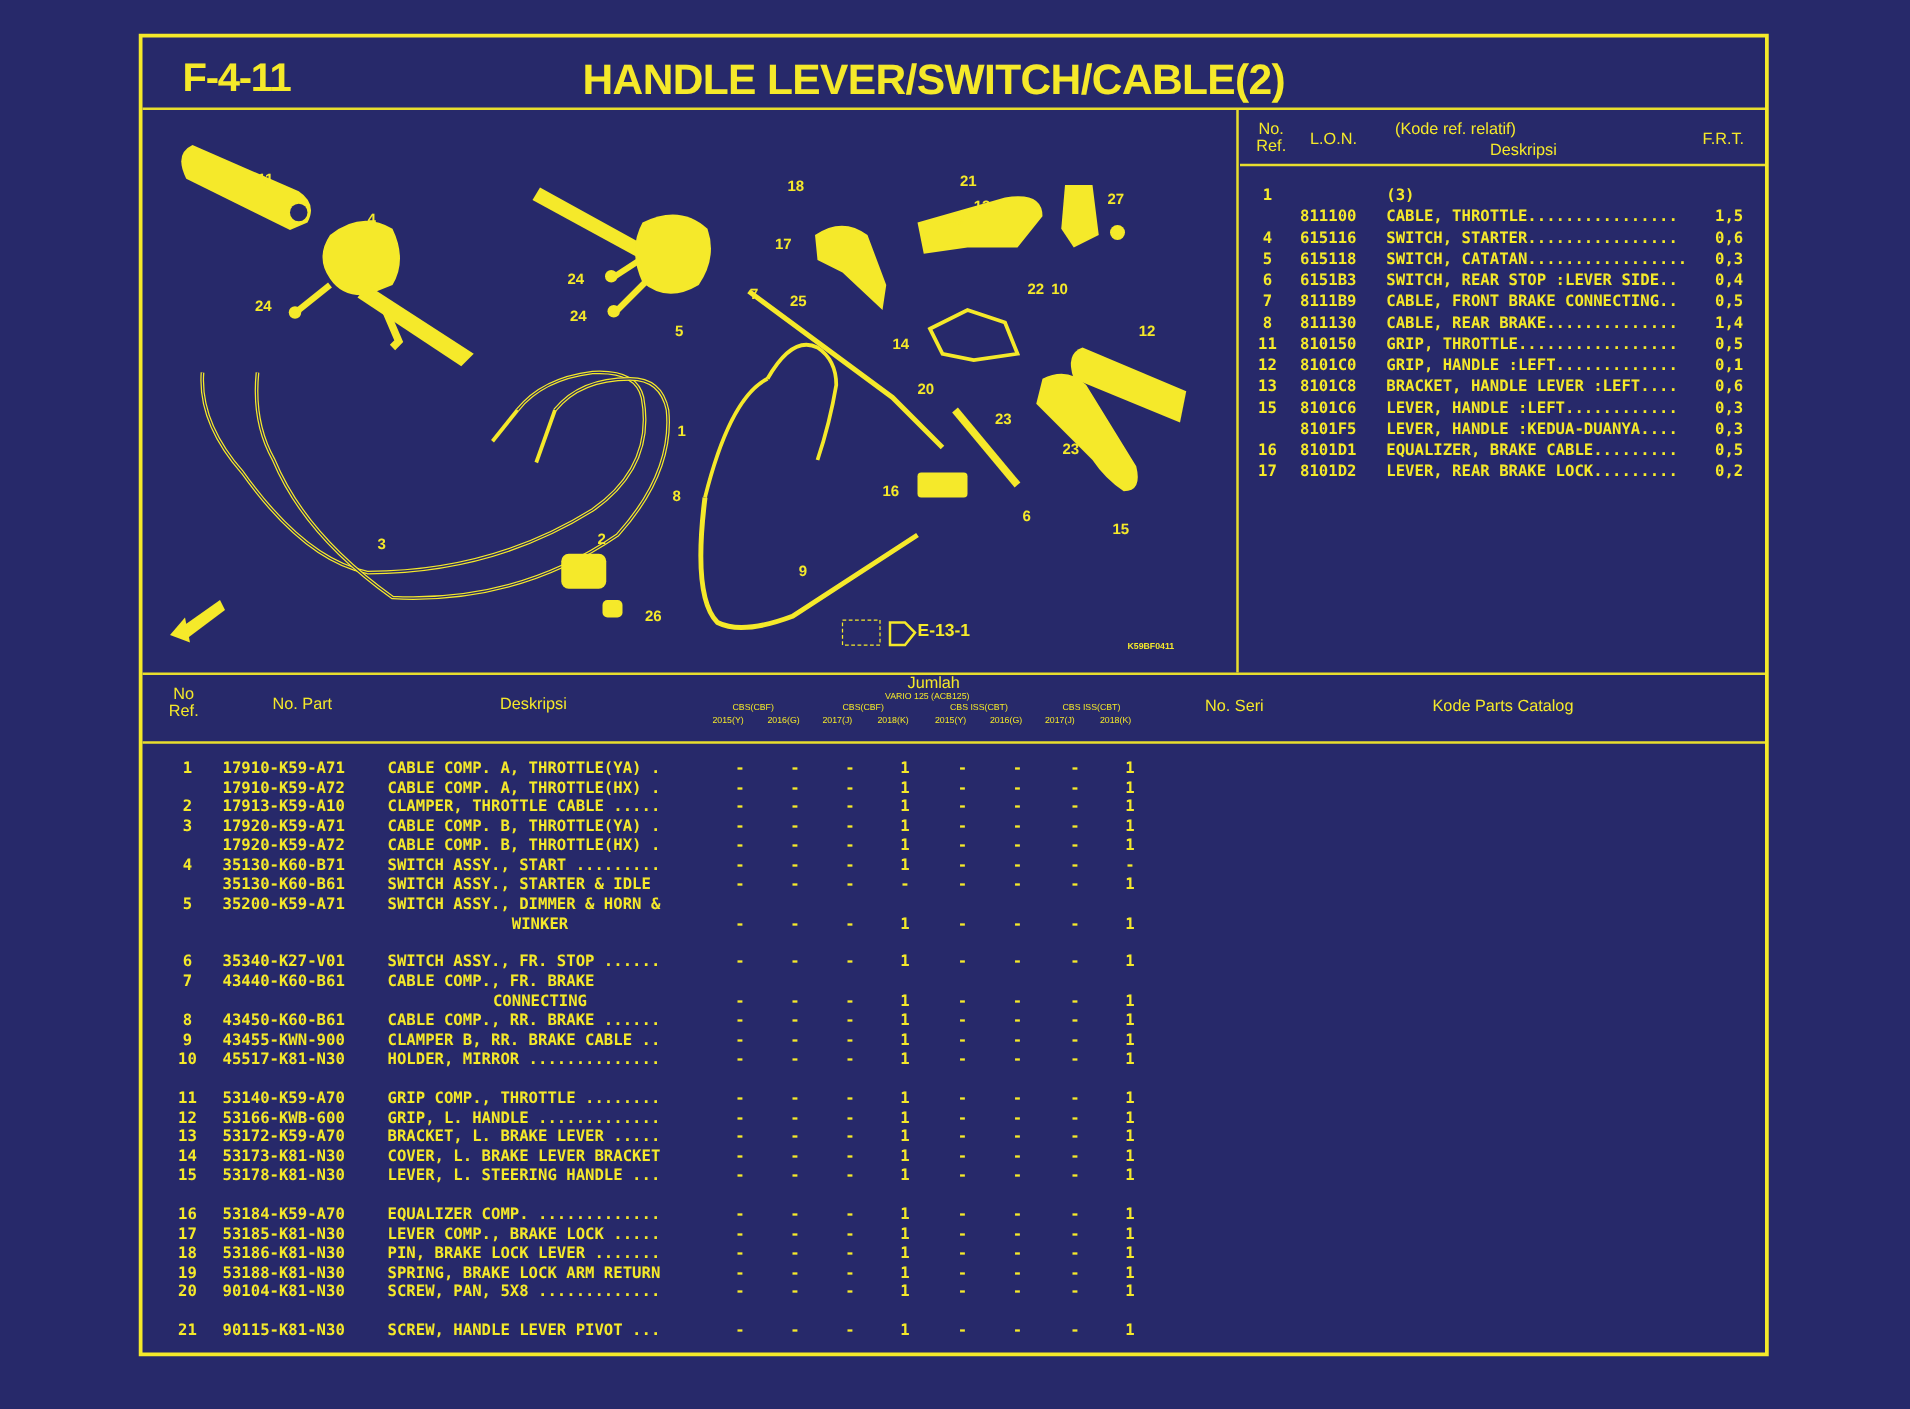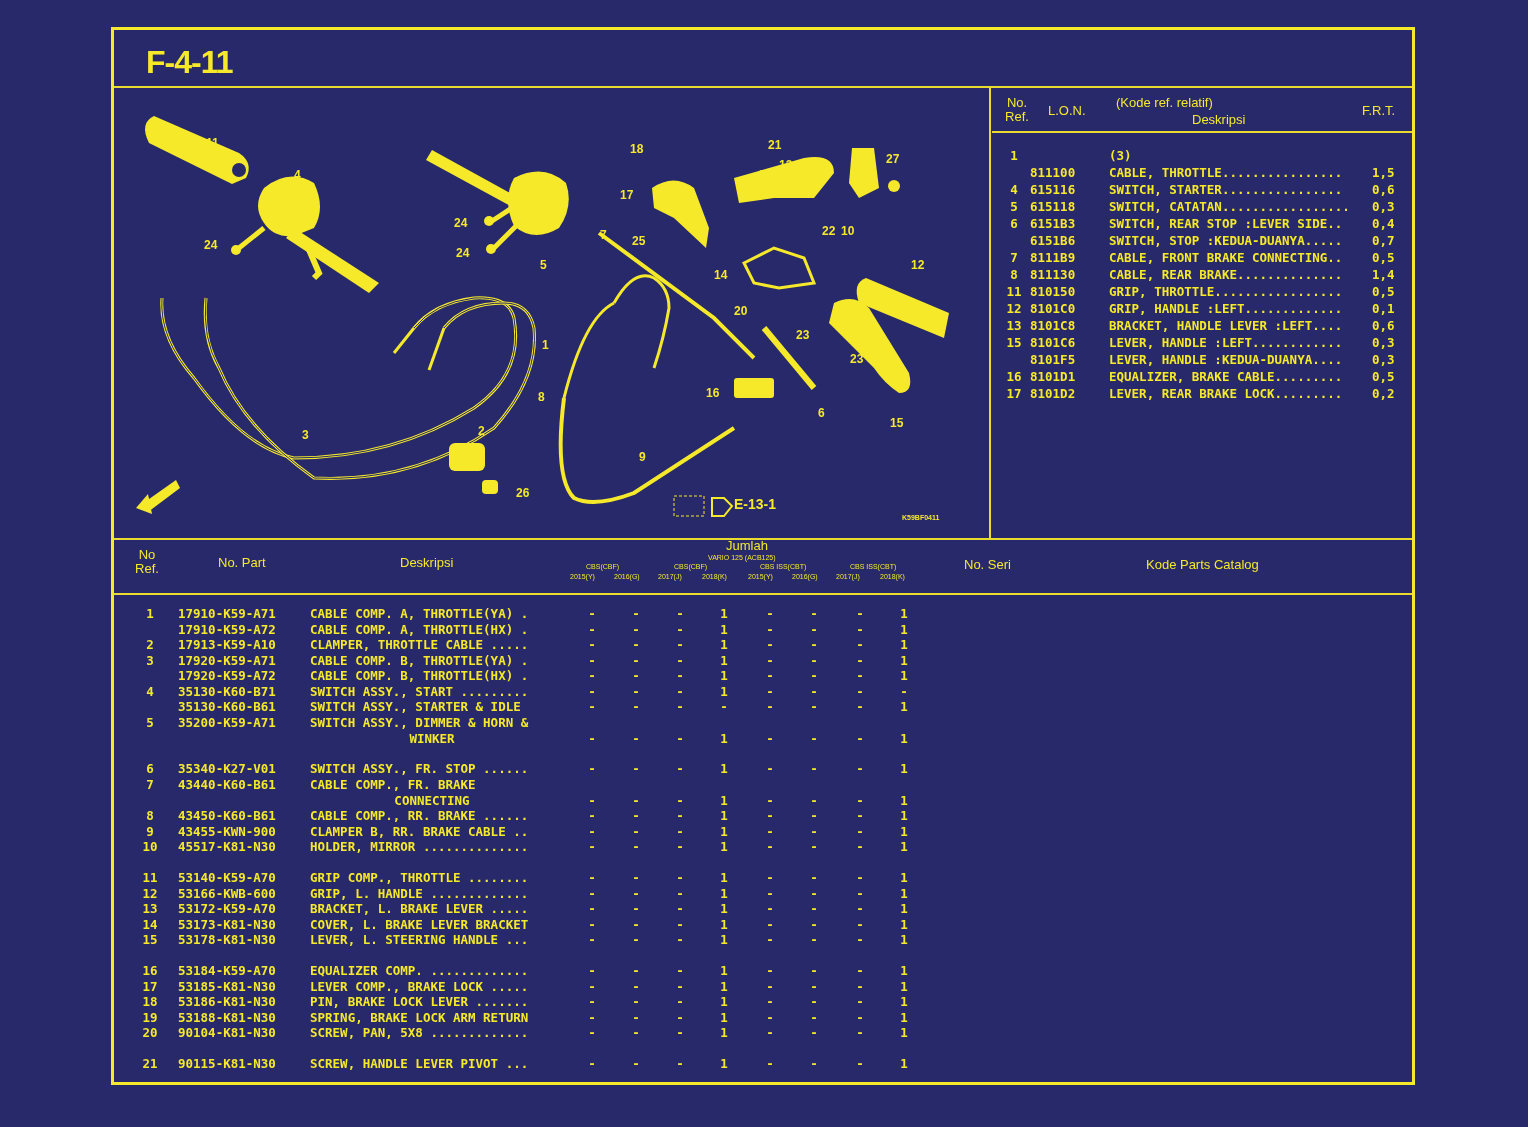--- a/index.html
+++ b/index.html
@@ -23,21 +23,21 @@
   .diagram svg { position:absolute; left:0; top:0; }
   .lbl { position:absolute; font-size:12px; font-weight:bold; font-family:"Liberation Sans", sans-serif; }
   
   .frt { position:absolute; left:878px; top:58px; width:420px; height:450px; }
   .frt-head { position:absolute; left:0; top:0; width:420px; height:44px; }
   .frt-head span { position:absolute; font-size:13px; line-height:14px; text-align:center; }
   .frt-rows { position:absolute; left:0; top:60px; width:420px; font-family:"DejaVu Sans Mono", monospace; font-weight:bold; font-size:12.5px; }
   .frt-row { height:17px; position:relative; white-space:pre; }
   .frt-row span { position:absolute; top:0; }
   .frt-ref { left:10px; width:24px; text-align:center; }
-  .frt-lon { left:38px;text-align:right; }
+  .frt-lon { left:48px;text-align:right; }
   .frt-desc { left:117px; }
   .frt-val { left:380px; }
   .frt-note { font-family:"Liberation Sans", sans-serif; font-weight:bold; font-size:12.5px; }
   
   .thead { position:absolute; left:0; top:510px; width:1298px; height:54px; }
   .thead span { position:absolute; font-size:13px; line-height:14px; }
   .thead .tiny { font-size:7px; line-height:8px; white-space:nowrap; }
   
   .tbody { position:absolute; left:0; top:576px; width:1298px; font-family:"DejaVu Sans Mono", monospace; font-weight:bold; font-size:12.5px; }
   .prow { position:absolute; left:0; width:900px; height:16px; white-space:pre; }
@@ -47,20 +47,21 @@
   .p-desc { left:196px; }
   .p-desc2 { left:196px; width:244px; text-align:center; }
   .q { width:20px; text-align:center; }
 </style>
 </head>
 <body>
 
 <div class="frame">
 
   <div class="title-code">F-4-11</div>
+  <div class="title-main">HANDLE LEVER/SWITCH/CABLE(2)</div>
   <div class="hline" style="top:56px;"></div>
 
   <div class="diagram">
     <svg width="876" height="450" viewBox="0 0 876 450">
       <g fill="#f5e92a" stroke="#f5e92a">
 
         <path d="M40 28 L125 65 Q140 75 132 90 L118 96 L35 55 Q25 35 40 28 Z" stroke="none"></path>
         <circle cx="125" cy="82" r="7" fill="#27296a" stroke="none"></circle>
 
         <path d="M150 100 Q175 80 200 95 Q212 120 200 140 L180 148 Q160 150 150 135 Q138 118 150 100 Z" stroke="none"></path>
@@ -159,21 +160,20 @@
       <span style="left:200px;top:25px;">Deskripsi</span>
       <span style="left:370px;top:16px;">F.R.T.</span>
     </div>
     <div class="hline" style="top:43px;"></div>
     <div class="frt-rows">
       <div class="frt-row"><span class="frt-ref">1</span><span class="frt-lon"></span><span class="frt-desc">(3)</span><span class="frt-val"></span></div>
       <div class="frt-row"><span class="frt-ref"></span><span class="frt-lon">811100</span><span class="frt-desc">CABLE, THROTTLE................</span><span class="frt-val">1,5</span></div>
       <div class="frt-row"><span class="frt-ref">4</span><span class="frt-lon">615116</span><span class="frt-desc">SWITCH, STARTER................</span><span class="frt-val">0,6</span></div>
       <div class="frt-row"><span class="frt-ref">5</span><span class="frt-lon">615118</span><span class="frt-desc">SWITCH, CATATAN.................</span><span class="frt-val">0,3</span></div>
       <div class="frt-row"><span class="frt-ref">6</span><span class="frt-lon">6151B3</span><span class="frt-desc">SWITCH, REAR STOP :LEVER SIDE..</span><span class="frt-val">0,4</span></div>
-      <div class="frt-row"><span class="frt-ref"></span><span class="frt-lon">6151B6</span><span class="frt-desc">SWITCH, STOP :KEDUA-DUANYA.....</span><span class="frt-val">0,7</span></div>
       <div class="frt-row"><span class="frt-ref">7</span><span class="frt-lon">8111B9</span><span class="frt-desc">CABLE, FRONT BRAKE CONNECTING..</span><span class="frt-val">0,5</span></div>
       <div class="frt-row"><span class="frt-ref">8</span><span class="frt-lon">811130</span><span class="frt-desc">CABLE, REAR BRAKE..............</span><span class="frt-val">1,4</span></div>
       <div class="frt-row"><span class="frt-ref">11</span><span class="frt-lon">810150</span><span class="frt-desc">GRIP, THROTTLE.................</span><span class="frt-val">0,5</span></div>
       <div class="frt-row"><span class="frt-ref">12</span><span class="frt-lon">8101C0</span><span class="frt-desc">GRIP, HANDLE :LEFT.............</span><span class="frt-val">0,1</span></div>
       <div class="frt-row"><span class="frt-ref">13</span><span class="frt-lon">8101C8</span><span class="frt-desc">BRACKET, HANDLE LEVER :LEFT....</span><span class="frt-val">0,6</span></div>
       <div class="frt-row"><span class="frt-ref">15</span><span class="frt-lon">8101C6</span><span class="frt-desc">LEVER, HANDLE :LEFT............</span><span class="frt-val">0,3</span></div>
       <div class="frt-row"><span class="frt-ref"></span><span class="frt-lon">8101F5</span><span class="frt-desc">LEVER, HANDLE :KEDUA-DUANYA....</span><span class="frt-val">0,3</span></div>
       <div class="frt-row"><span class="frt-ref">16</span><span class="frt-lon">8101D1</span><span class="frt-desc">EQUALIZER, BRAKE CABLE.........</span><span class="frt-val">0,5</span></div>
       <div class="frt-row"><span class="frt-ref">17</span><span class="frt-lon">8101D2</span><span class="frt-desc">LEVER, REAR BRAKE LOCK.........</span><span class="frt-val">0,2</span></div>
     </div>

